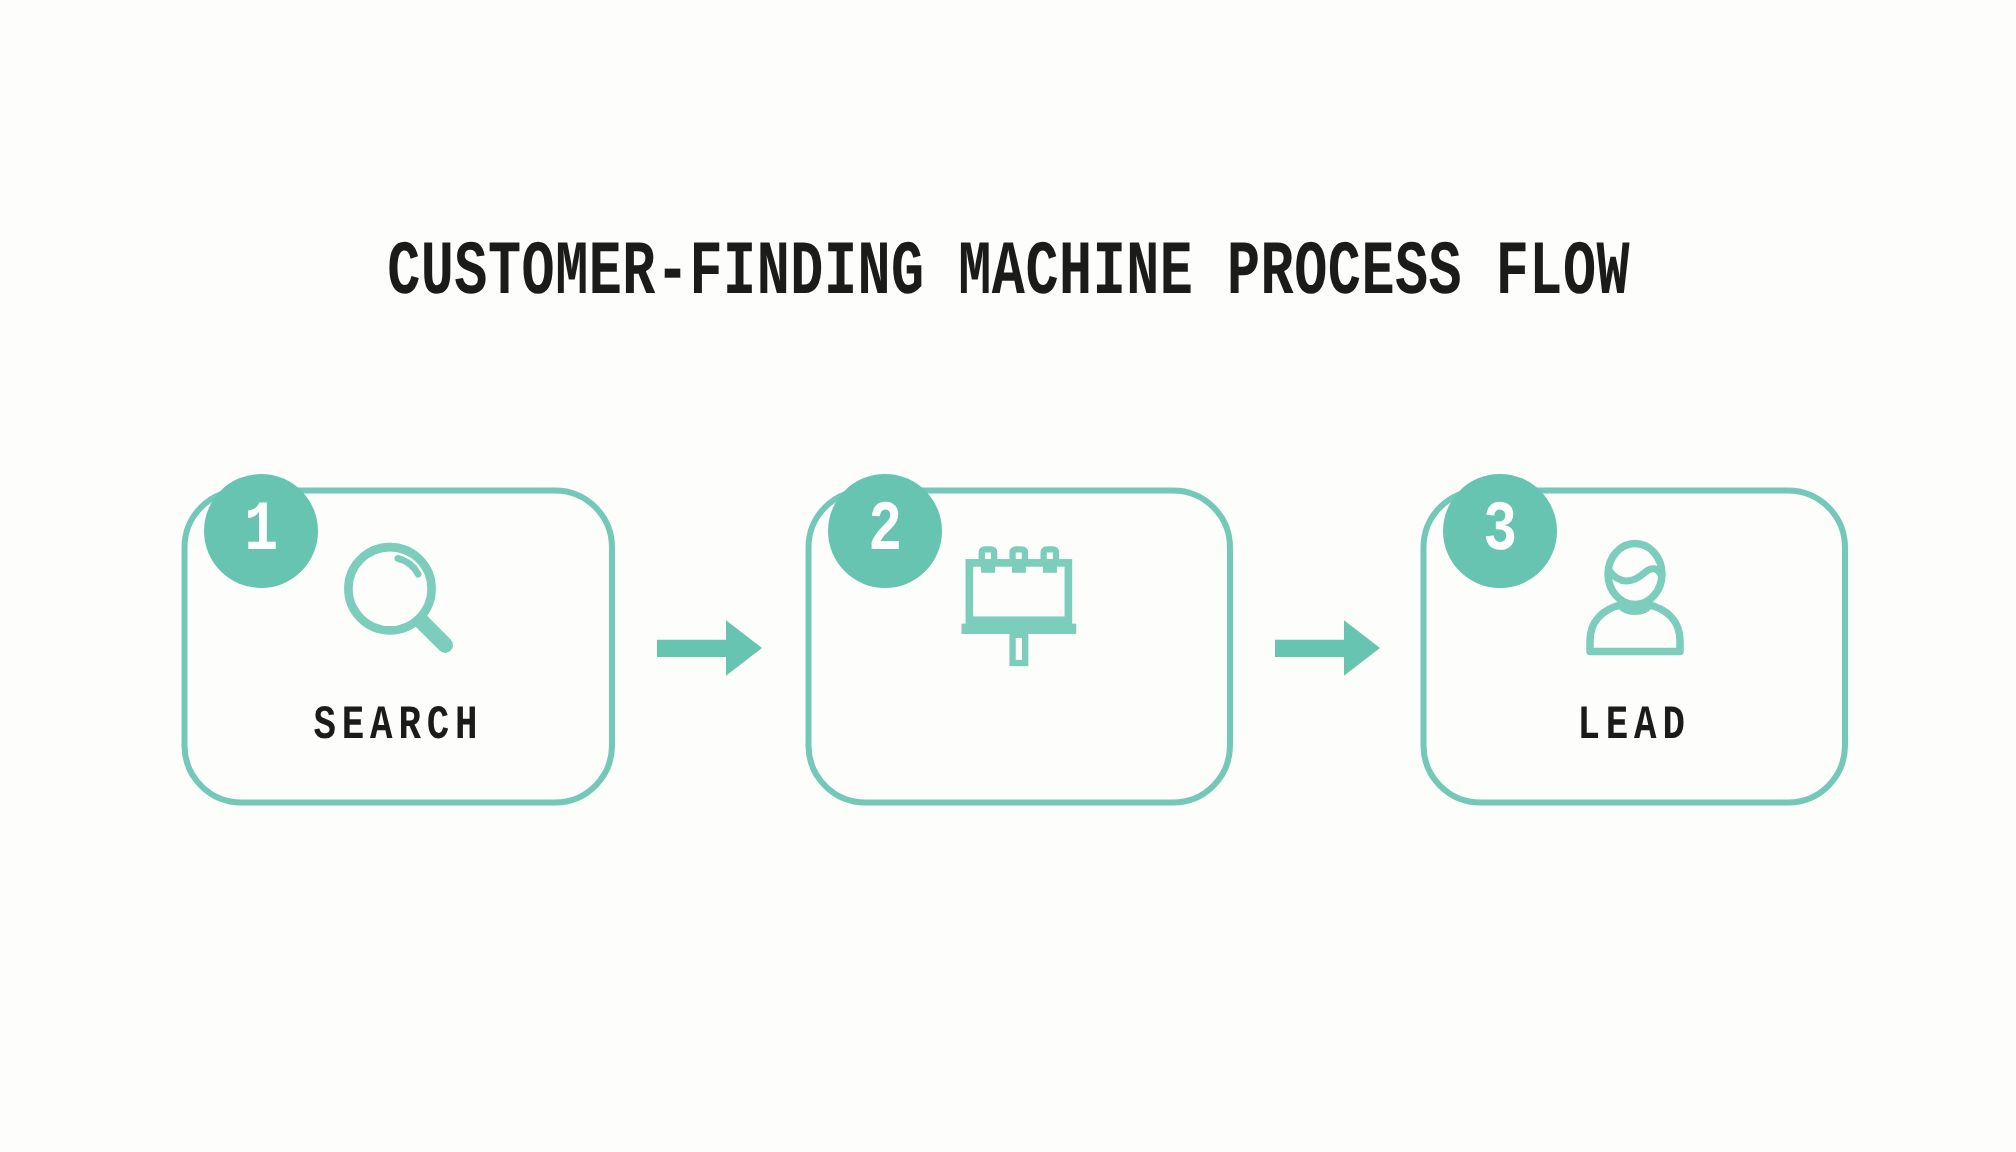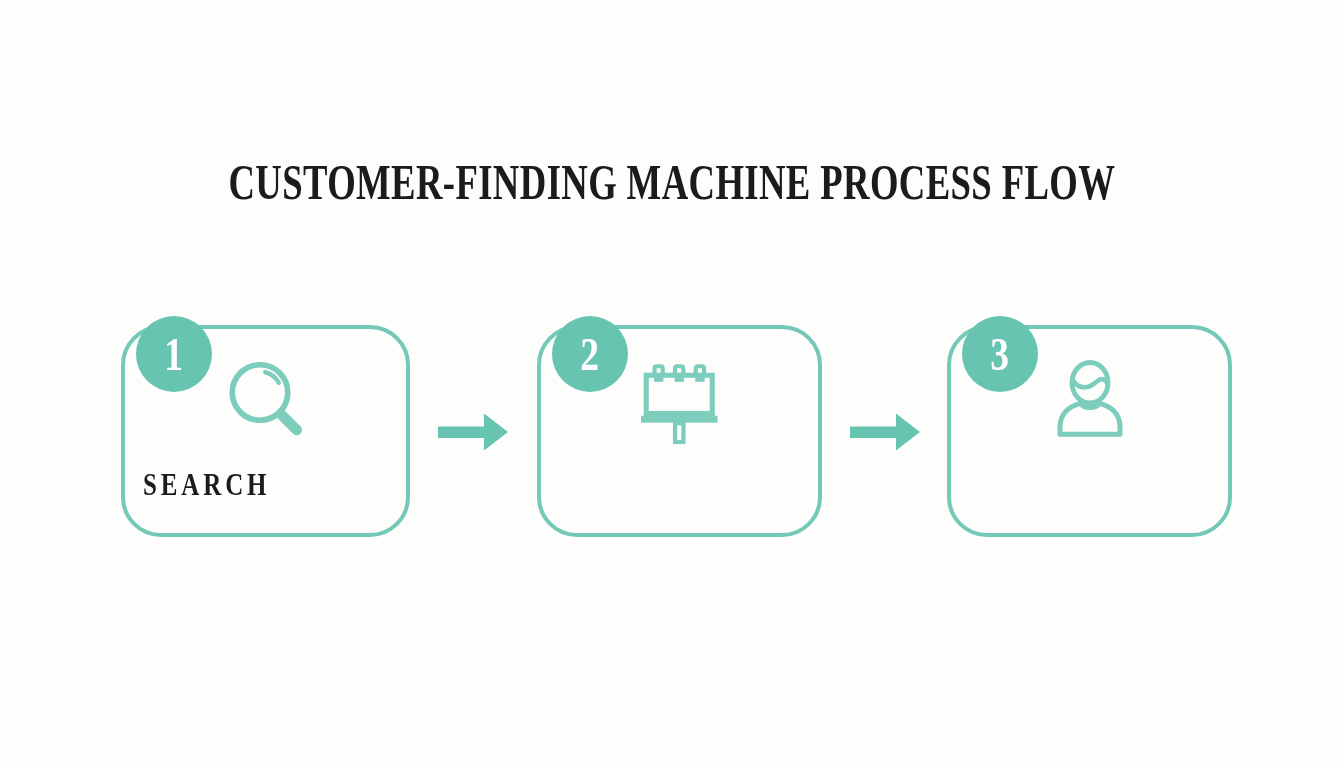--- a/index.html
+++ b/index.html
@@ -8,21 +8,21 @@
     --icon:#7ccdbb;
     --ink:#1b1b19;
     --bg:#fdfdfc;
   }
   html,body{margin:0;padding:0;}
   .canvas{
     position:relative;
     width:1344px;height:768px;
     background:var(--bg);
     overflow:hidden;
-    font-family:Liberation Serif, serif;
+    font-family:Liberation Mono, monospace;
   }
   .title{
     position:absolute;
     top:157px;left:0;right:0;
     text-align:center;
     line-height:51px;
     white-space:nowrap;
   }
   .title .condensed{
     display:inline-block;
@@ -62,20 +62,21 @@
     line-height:1;
   }
   .icon-wrap{
     position:absolute;
     left:0;right:0;top:18px;height:112px;
     display:flex;align-items:center;justify-content:center;
   }
   .step-label{
     position:absolute;
     left:0;right:0;top:136px;
+    text-align:center;
     line-height:38px;
     white-space:nowrap;
   }
   .step-label .condensed{
     display:inline-block;
     transform:scaleX(0.78);
     transform-origin:center;
     font-size:32px;
     font-weight:700;
     letter-spacing:5px;
@@ -159,15 +160,18 @@
     <div class="icon-wrap">
       <svg width="100" height="100" viewBox="0 0 64 64" fill="none" style="color:var(--icon)">
 
         <ellipse cx="32" cy="19" rx="11.5" ry="13" stroke="currentColor" stroke-width="3.2"></ellipse>
 
         <path d="M21 17.5 C25.5 24 31.5 22.5 36 18.5 C39 15.8 41.5 16.3 43.3 19.5" stroke="currentColor" stroke-width="3" stroke-linecap="round"></path>
 
         <path d="M12.8 52 L12.8 47.5 C12.8 38.5 19 34 25.8 32.2 C28.2 35.8 35.8 35.8 38.2 32.2 C45 34 51.2 38.5 51.2 47.5 L51.2 52 Z" stroke="currentColor" stroke-width="3.2" stroke-linejoin="round"></path>
       </svg>
     </div>
+    <div class="step-label">
+      <span class="condensed">LEAD</span>
+    </div>
   </div>
 
 </div>
 
 </body></html>

